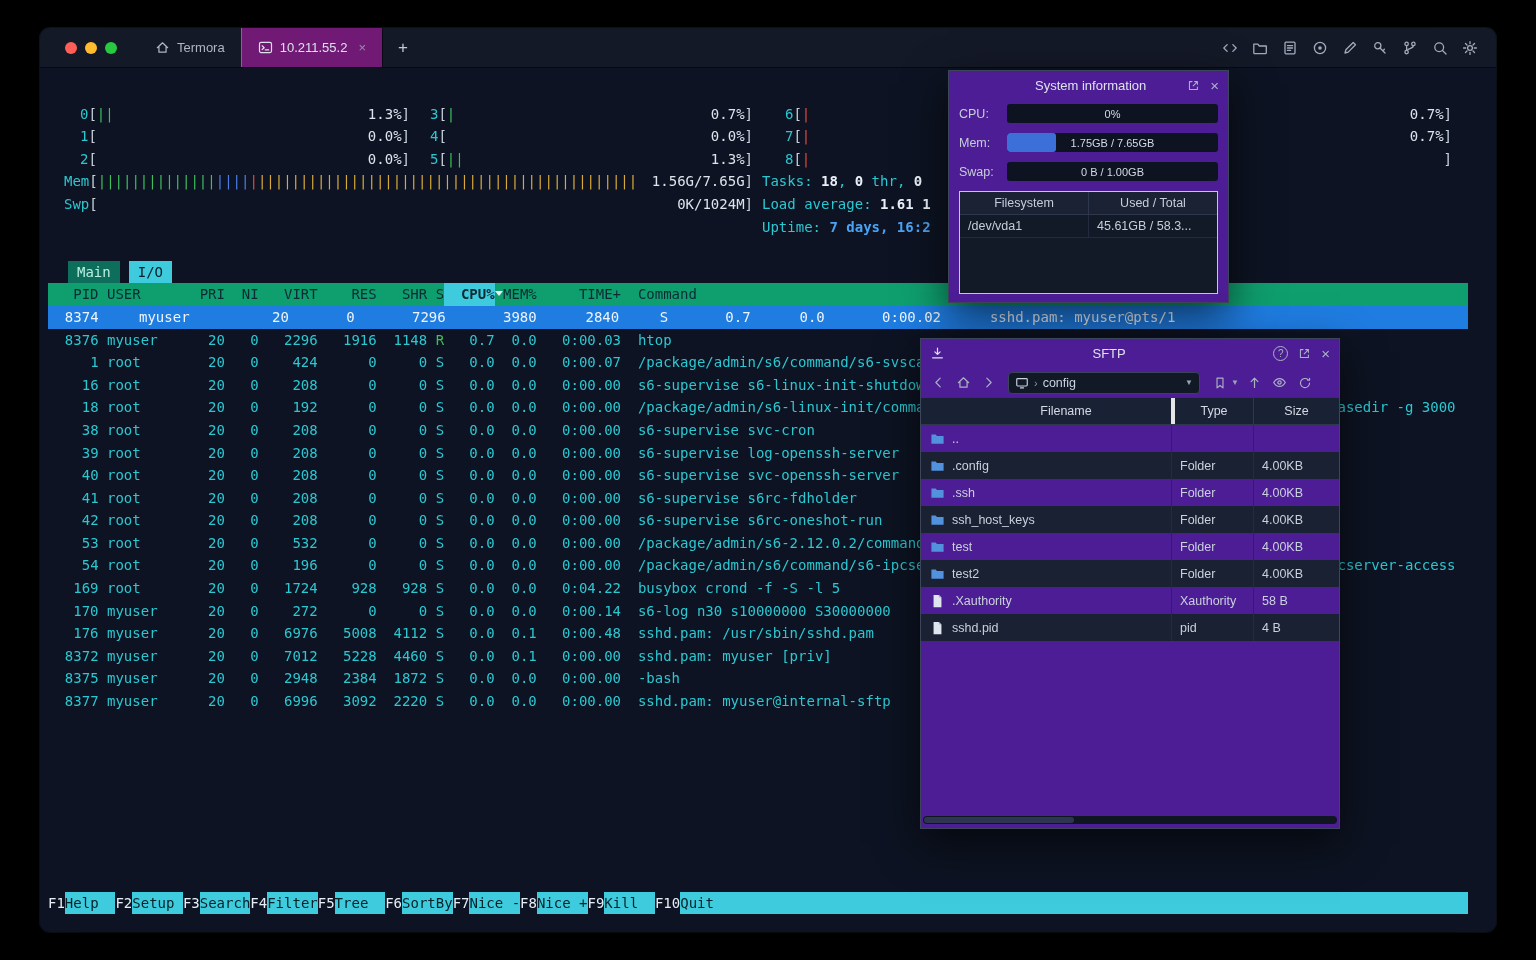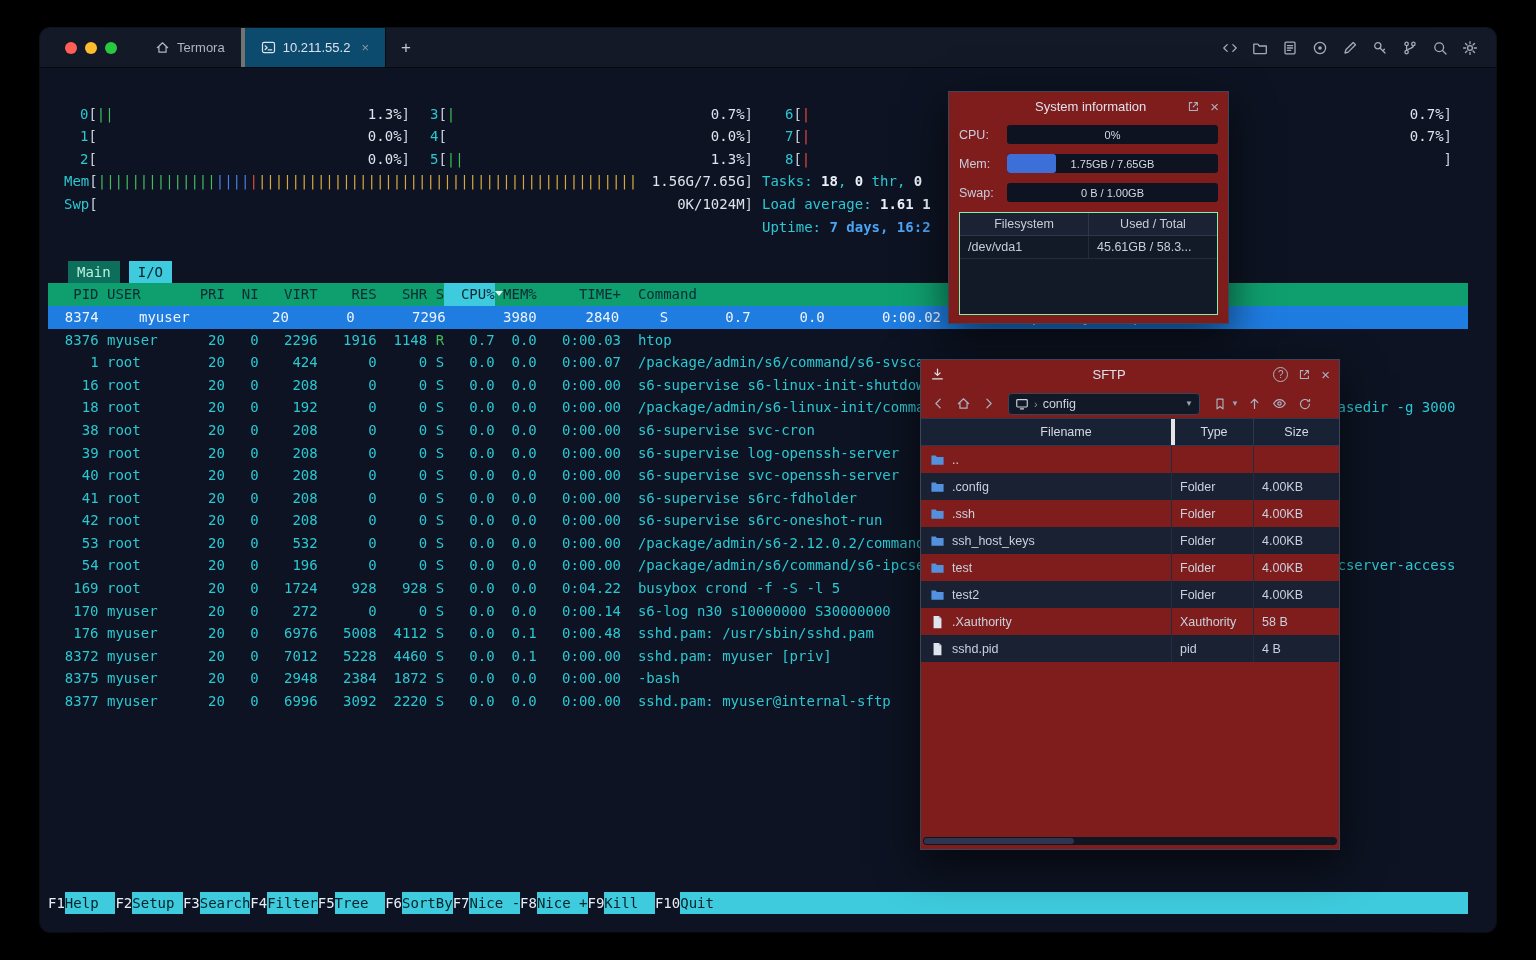--- a/index.html
+++ b/index.html
@@ -10,21 +10,21 @@
     background:#0d1322; border-radius:10px; overflow:hidden;
     box-shadow:0 25px 70px rgba(0,0,0,.8), 0 0 0 1px #11161f; }
 
   
   .titlebar { position:absolute; left:0; top:0; right:0; height:40px; background:#141927;
     border-bottom:1px solid #060910; display:flex; align-items:stretch; z-index:2; }
   .traffic { display:flex; align-items:center; gap:8px; padding:0 22px 0 25px; }
   .light { width:12px; height:12px; border-radius:50%; }
   .l-red{background:#ff5f57}.l-yellow{background:#febc2e}.l-green{background:#28c840}
   .tab { display:flex; align-items:center; gap:7px; padding:0 16px; font-size:13px; color:#aeb6c4; }
-  .tab-active { background:#0c4a6e; color:#dce2eb; border-left:4px solid #737373; border-right:1px solid #080b12;text-align:center; }
+  .tab-active { background:#701a75; color:#dce2eb; border-left:1px solid #737373; border-right:1px solid #080b12;text-align:center; }
   .tab-close { margin-left:4px; font-size:13px; color:#8d96a6; }
   .newtab { display:flex; align-items:center; padding:0 15px; font-size:17px; color:#c3cad6; }
   .tb-icons { margin-left:auto; display:flex; align-items:center; gap:14px; padding-right:18px; color:#a2abbc; }
   .tb-icon { display:grid; place-items:center; }
 
   
   .term { position:absolute; left:8px; top:40px; width:1420px; bottom:8px; overflow:hidden;
     font-family:"DejaVu Sans Mono", monospace; font-size:14px; line-height:22.6px;
     color:var(--cyan,#2bc8d2); padding-top:12px; z-index:1; }
   .tline { height:22.6px; position:relative; white-space:pre; }
@@ -56,34 +56,34 @@
   .c-ni{width:4ch;text-align:right}
   .c-virt{width:7ch;text-align:right}
   .c-res{width:7ch;text-align:right}
   .c-shr{width:6ch;text-align:right}
   .c-s{width:2ch;text-align:right}
   .c-cpu{width:6ch;text-align:right}
   .c-mem{width:5ch;text-align:right}
   .c-time{width:10ch;text-align:right}
   .prow .c-cmd{margin-left:2ch;flex:1 1 0;min-width:0;overflow:hidden;text-align:left;width:auto}
   .phead { background:var(--hgreen,#0f9e6e); color:#0a2b34; }
-  .phead .c-cpu { background:var(--fcyan,#3ecbdd); position:relative; }
+  .phead .c-cpu { background:var(--fcyan,#3ecbdd); position:relative;font-weight:bold; }
   .sort-arrow { position:absolute; right:-8px; top:8px; width:0; height:0;
     border:4px solid transparent; border-top:5px solid #e8eef6; }
   .prow.selected { background:var(--sel,#1f7ce0);gap:32px; }
   .prow.selected span { color:#eef4fb; }
 
   .fbar { position:absolute; left:0; right:0; bottom:10px; display:flex; height:22px; line-height:22px; white-space:pre; }
   .fk-key { color:#e8eef6; }
   .fk-label { background:var(--fcyan,#3ecbdd); color:#042229; }
   .fk-fill { flex:1; background:var(--fcyan,#3ecbdd); }
 
   
-  .panel { position:absolute; background:#7f1d1d; border:1px solid #3c4559;
-    box-shadow:0 14px 40px rgba(0,0,0,.6); color:#c6cedb; z-index:5;margin-top:21px; }
+  .panel { position:absolute; background:#4c1d95; border:1px solid #3c4559;
+    box-shadow:0 14px 40px rgba(0,0,0,.6); color:#c6cedb; z-index:5; }
   .panel-title { height:29px; display:flex; align-items:center; padding:0 9px; font-size:13px; color:#dde2eb; gap:8px; }
   .pt-spacer { width:36px; }
   .pt-center { flex:1; text-align:center; }
   .pt-icons { display:flex; align-items:center; gap:10px; color:#aab3c3; }
   .pt-x { font-size:15px; line-height:1; }
   .help-badge { width:15px; height:15px; border:1.2px solid #aab3c3; border-radius:50%;
     font-size:10px; display:grid; place-items:center; }
 
   .sysinfo { left:908px; top:42px; width:281px; height:233px; }
   .si-rows { padding:4px 10px 0; display:flex; flex-direction:column; gap:10px; }

